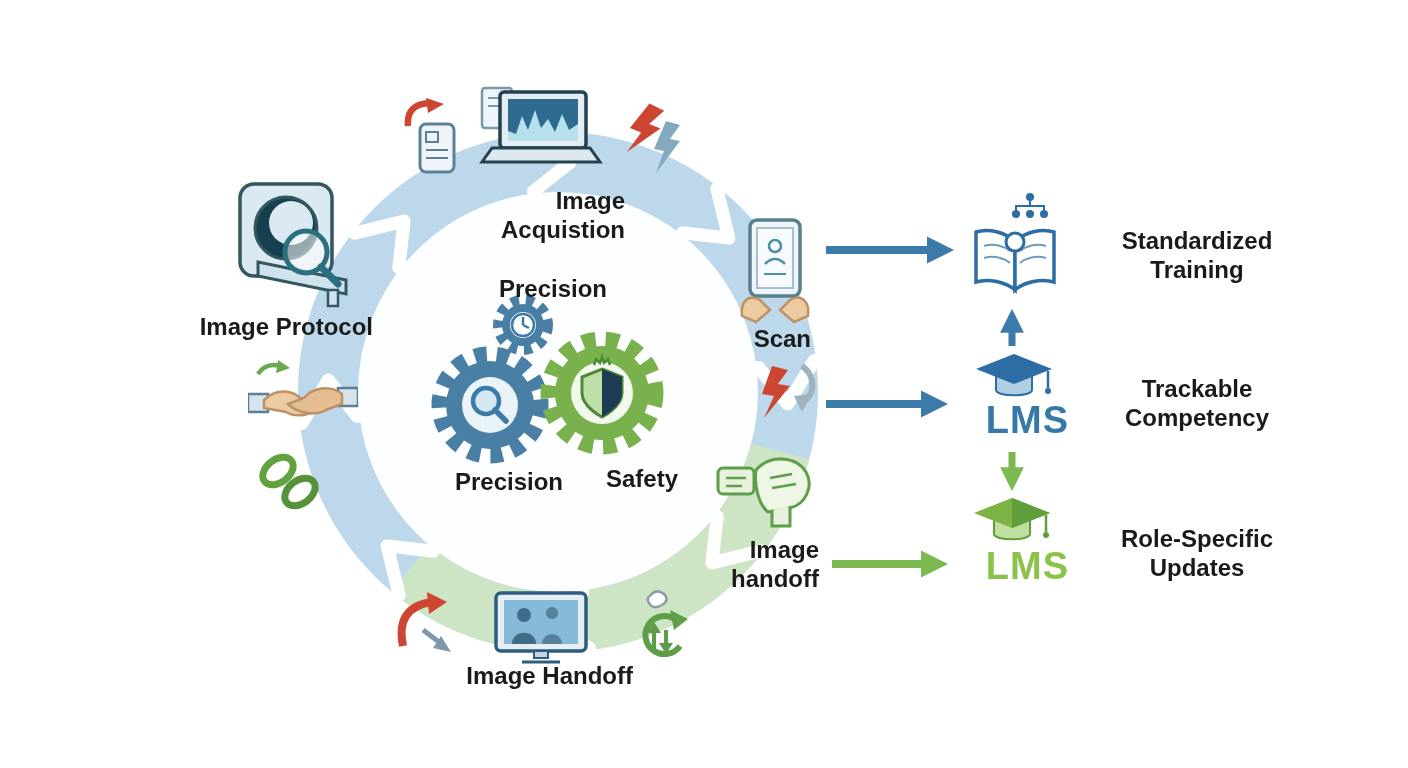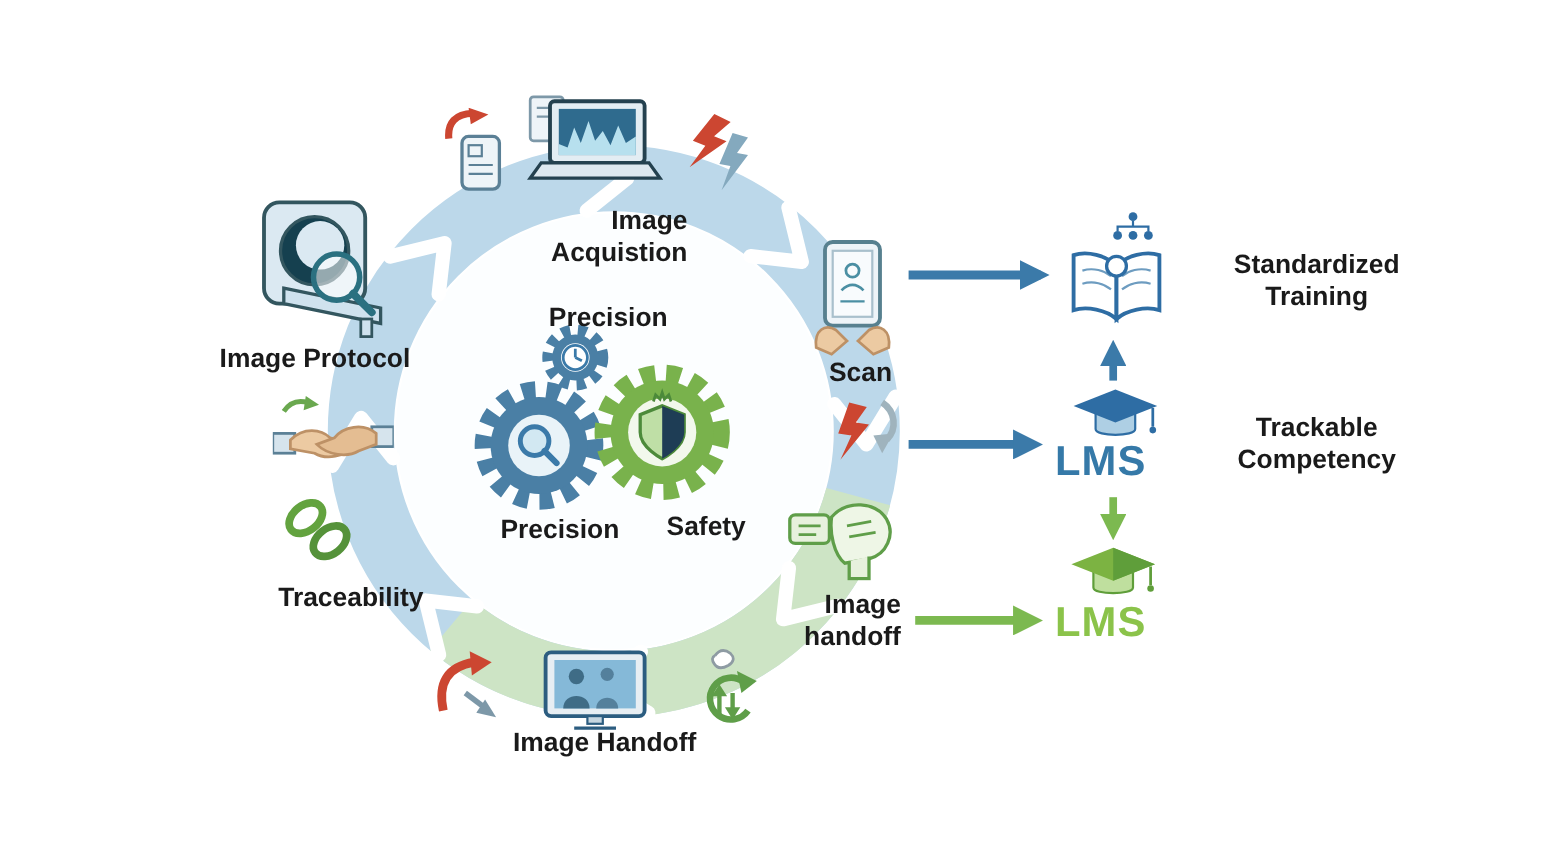--- a/index.html
+++ b/index.html
@@ -8,21 +8,21 @@
     font-family:"Liberation Sans",sans-serif;overflow:hidden;color:#1a1a1a;
   }
   .layer{position:absolute;left:0;top:0;}
   .icon{position:absolute;}
   .label{
     position:absolute;text-align:right;font-weight:600;font-size:24px;
     line-height:1.22;color:#1a1a1a;white-space:pre-line;
   }
   .label-left{text-align:center;}
   .lms{
-    position:absolute;font-weight:700;font-size:38px;text-align:left;
+    position:absolute;font-weight:700;font-size:38px;text-align:right;
     letter-spacing:1px;width:110px;
   }
   .lms-blue{color:#3579a8;}
   .lms-green{color:#8bc34a;}
 </style>
 </head>
 <body>
 
 <div class="canvas">
 
@@ -97,21 +97,20 @@
     <rect x="0" y="36" width="20" height="18" fill="#d6e4ed" stroke="#5b8096" stroke-width="2.5"></rect>
     <rect x="90" y="30" width="20" height="18" fill="#d6e4ed" stroke="#5b8096" stroke-width="2.5"></rect>
     <path d="M16 42 C28 30 44 32 52 40 L74 46 C66 58 48 60 38 54 L16 50 Z" fill="#eccaa2" stroke="#bd9166" stroke-width="2.5"></path>
     <path d="M94 36 C82 26 64 30 56 40 L40 46 C50 56 68 58 78 52 L94 46 Z" fill="#e4bd92" stroke="#bd9166" stroke-width="2.5"></path>
   </svg>
 
   <svg class="icon" style="left:254px;top:446px" width="72" height="72" viewBox="0 0 72 72">
     <ellipse cx="24" cy="25" rx="17" ry="11.5" fill="none" stroke="#63a33f" stroke-width="7" transform="rotate(-38 24 25)"></ellipse>
     <ellipse cx="46" cy="46" rx="17" ry="11.5" fill="none" stroke="#55923a" stroke-width="7" transform="rotate(-38 46 46)"></ellipse>
   </svg>
-  <div class="label" style="left:215px;top:529px;width:170px">Traceability</div>
 
   <svg class="icon" style="left:393px;top:590px" width="62" height="64" viewBox="0 0 62 64">
     <path d="M10 56 Q2 18 38 12" fill="none" stroke="#cc4631" stroke-width="8"></path>
     <polygon points="34,2 54,12 36,24" fill="#cc4631"></polygon>
     <line x1="30" y1="40" x2="46" y2="52" stroke="#7d98a8" stroke-width="5"></line>
     <polygon points="48,46 58,62 40,58" fill="#7d98a8"></polygon>
   </svg>
 
   <svg class="icon" style="left:486px;top:591px" width="110" height="75" viewBox="0 0 110 75">
     <rect x="10" y="2" width="90" height="58" rx="5" fill="#e7eef3" stroke="#2c5d80" stroke-width="3.5"></rect>
@@ -226,14 +225,16 @@
 Competency</div>
 
   <svg class="icon" style="left:972px;top:496px" width="80" height="52" viewBox="0 0 80 52">
     <path d="M22 20 L22 38 C22 45 58 45 58 38 L58 20" fill="#bfdf9e" stroke="#5f9e3a" stroke-width="2"></path>
     <polygon points="40,2 78,17 40,32 2,17" fill="#7cb342"></polygon>
     <polygon points="40,2 78,17 40,32" fill="#5f9e3a"></polygon>
     <line x1="74" y1="19" x2="74" y2="36" stroke="#5f9e3a" stroke-width="2.5"></line>
     <circle cx="74" cy="39" r="3" fill="#5f9e3a"></circle>
   </svg>
   <div class="lms lms-green" style="left:959px;top:545px">LMS</div>
+  <div class="label label-left" style="left:1092px;top:524px;width:210px">Role-Specific
+Updates</div>
 
 </div>
 
 </body></html>

